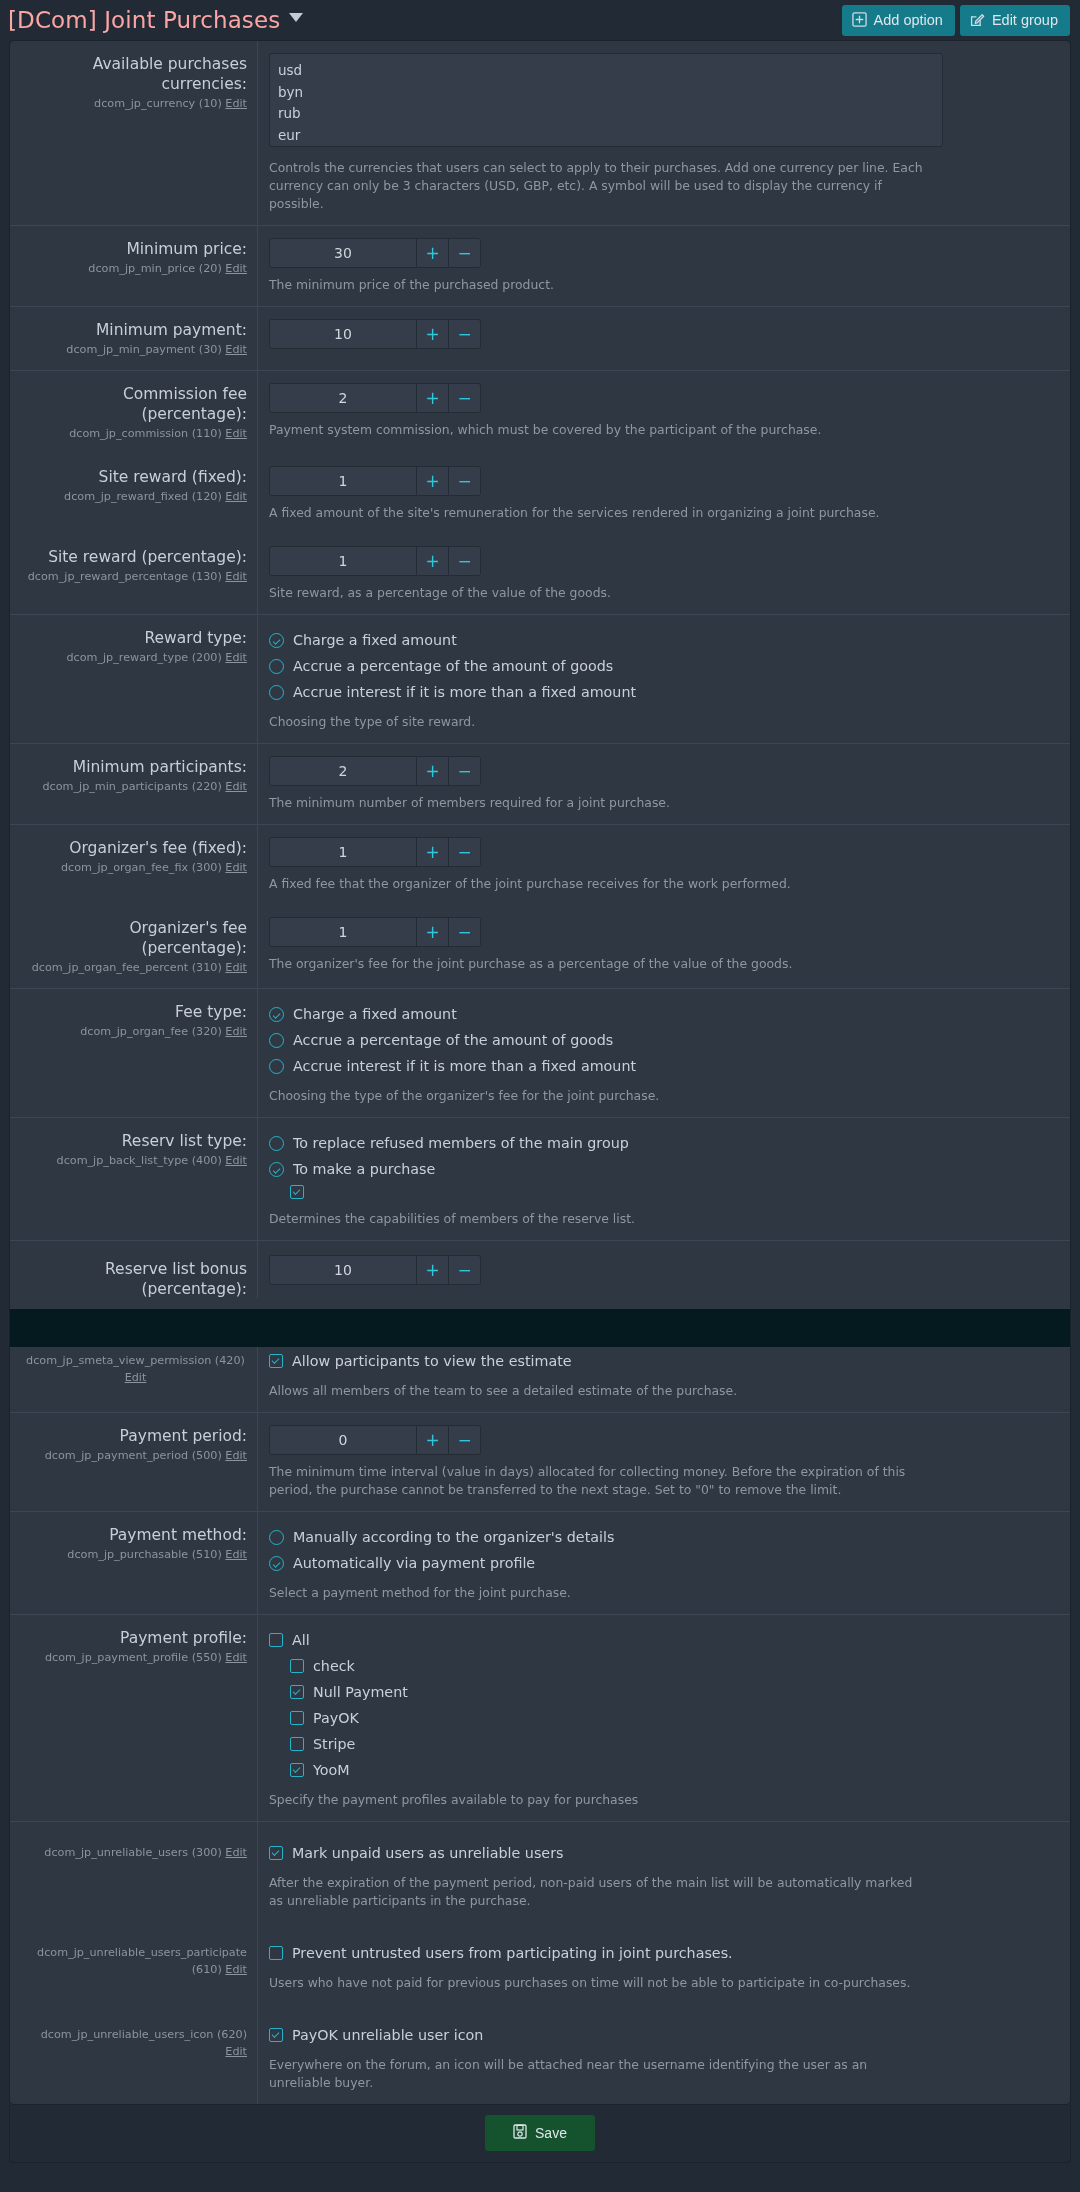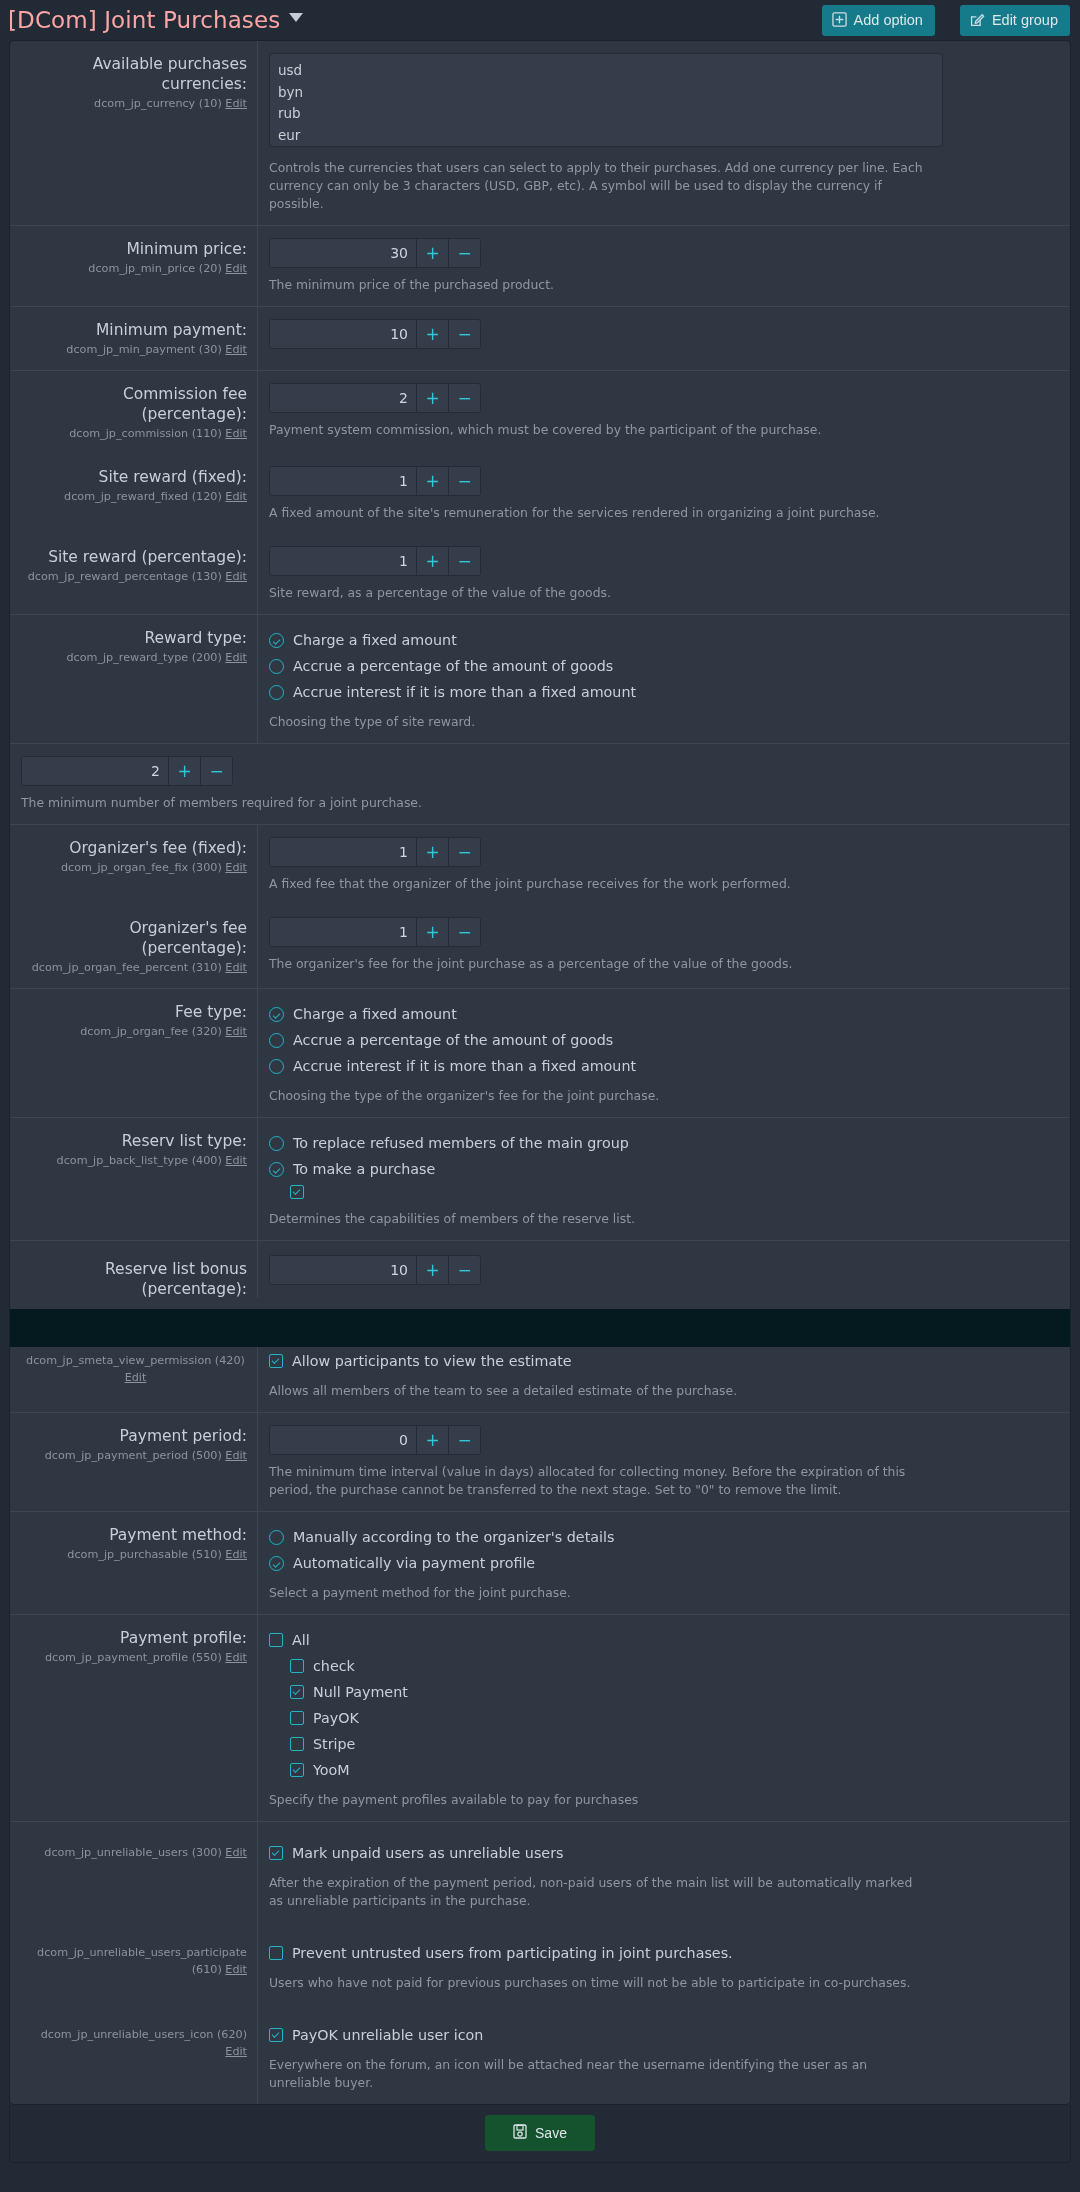--- a/index.html
+++ b/index.html
@@ -33,21 +33,21 @@
     border-left: 7px solid transparent;
     border-right: 7px solid transparent;
     border-top: 9px solid #c3cbd4;
     vertical-align: middle;
     position: relative;
     top: -3px;
   }
   .header-actions {
     margin-left: auto;
     display: flex;
-    gap: 25px;
+    gap: 5px;
     align-items: center;
   }
   .hbtn {
     background: #157a8a;
     color: #dfe6ec;
     font-size: 14.5px;
     border: none;
     border-radius: 3px;
     padding: 7px 12px 8px 10px;
     display: flex;
@@ -142,21 +142,21 @@
     border-radius: 3px;
     overflow: hidden;
     height: 30px;
   }
   .spin input {
     width: 146px;
     background: #343d49;
     border: none;
     color: #cfd6de;
     font-size: 14px;
-    text-align: right;
+    text-align: center;
     padding: 0 8px;
     outline: none;
     font-family: "DejaVu Sans", "Liberation Sans", sans-serif;
   }
   .spin button {
     width: 32px;
     background: #343d49;
     border: none;
     border-left: 1px solid #232b35;
     color: #2ec7dc;
@@ -394,20 +394,24 @@
         <div class="opt">
           <span class="radio"></span>
           <span class="opt-label">Accrue interest if it is more than a fixed amount</span>
         </div>
       </div>
       <div class="desc">Choosing the type of site reward.</div>
     </div>
   </div>
 
   <div class="row row-sep">
+    <div class="lbl">
+      <span class="lbl-title">Minimum participants:</span>
+      <span class="lbl-key"><span>dcom_jp_min_participants (220)</span> <a href="#">Edit</a></span>
+    </div>
     <div class="field">
       <div class="spin">
         <input value="2" style="">
         <button>+</button>
         <button>−</button>
       </div>
       <div class="desc">The minimum number of members required for a joint purchase.</div>
     </div>
   </div>
 

